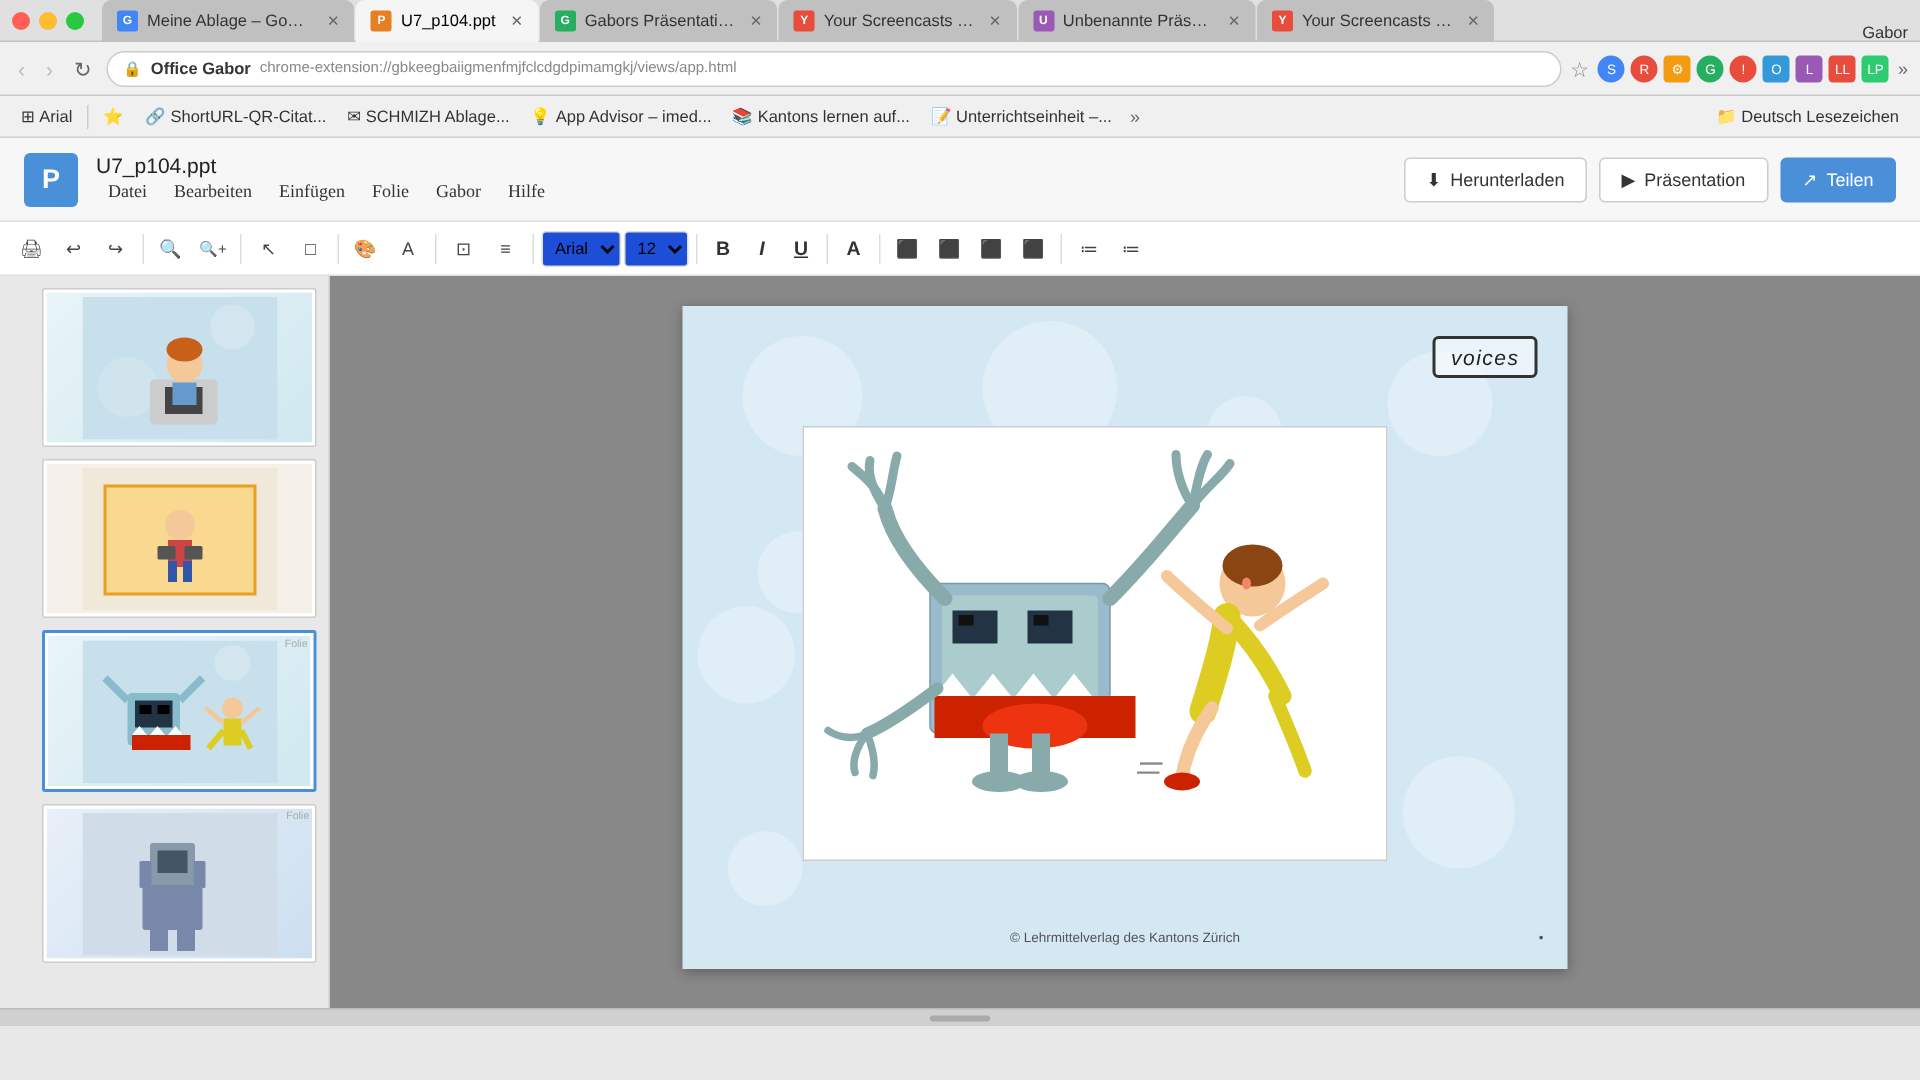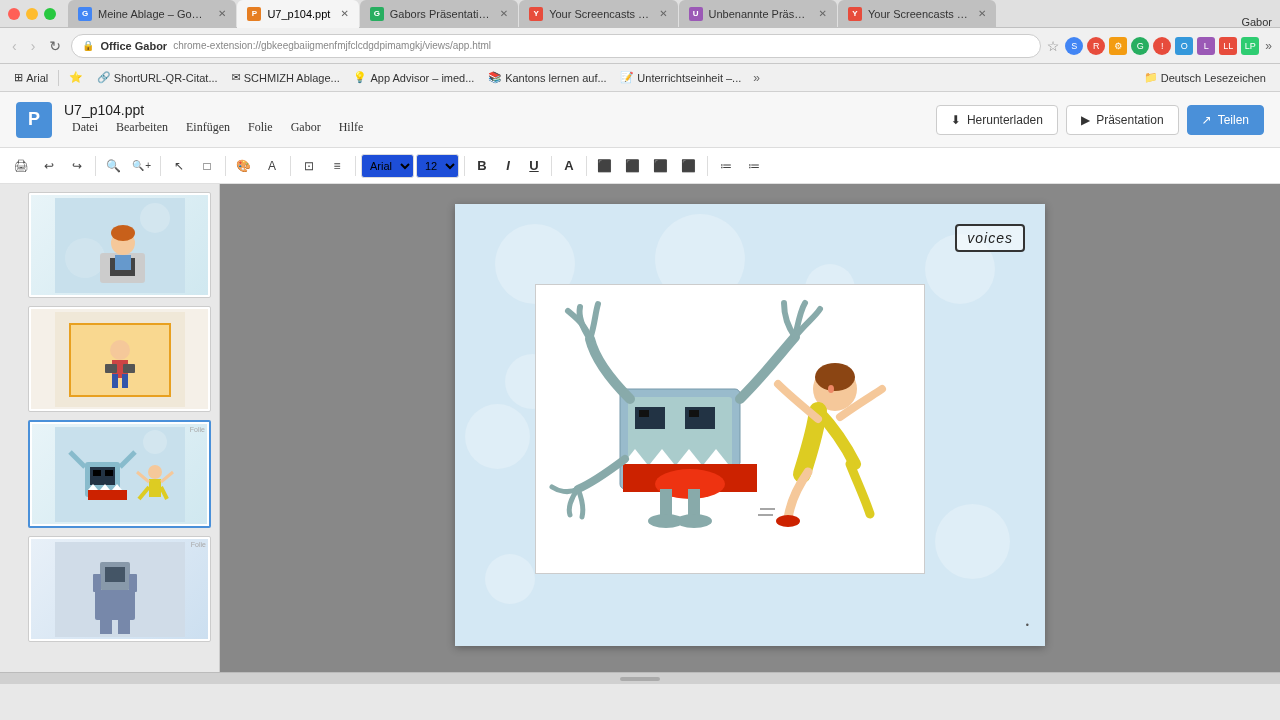--- a/index.html
+++ b/index.html
@@ -760,20 +760,23 @@
 
             <path d="M310,175 C318,195 325,210 330,225" stroke="#ddcc22" stroke-width="9" fill="none" stroke-linecap="round"></path>
 
             <ellipse cx="248" cy="232" rx="12" ry="6" fill="#cc2200"></ellipse>
 
             <line x1="220" y1="220" x2="235" y2="220" stroke="#888" stroke-width="1.5"></line>
             <line x1="218" y1="226" x2="233" y2="226" stroke="#888" stroke-width="1.5"></line>
           </svg>
         </div>
 
+        <div class="slide-footer">
+          <span>© Lehrmittelverlag des Kantons Zürich</span>
+        </div>
         <div class="slide-footer-dot">
           <span>•</span>
         </div>
       </div>
     </div>
 
   </div>
 
   <div id="bottom-bar">
     <div class="bottom-handle"></div>

